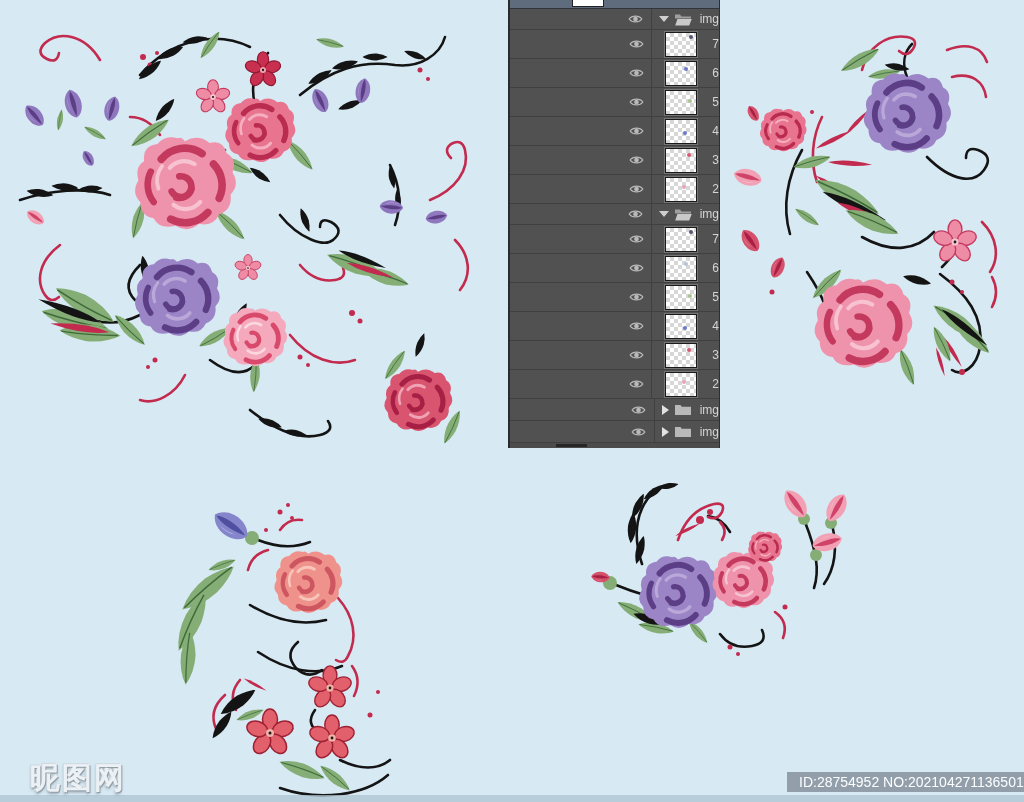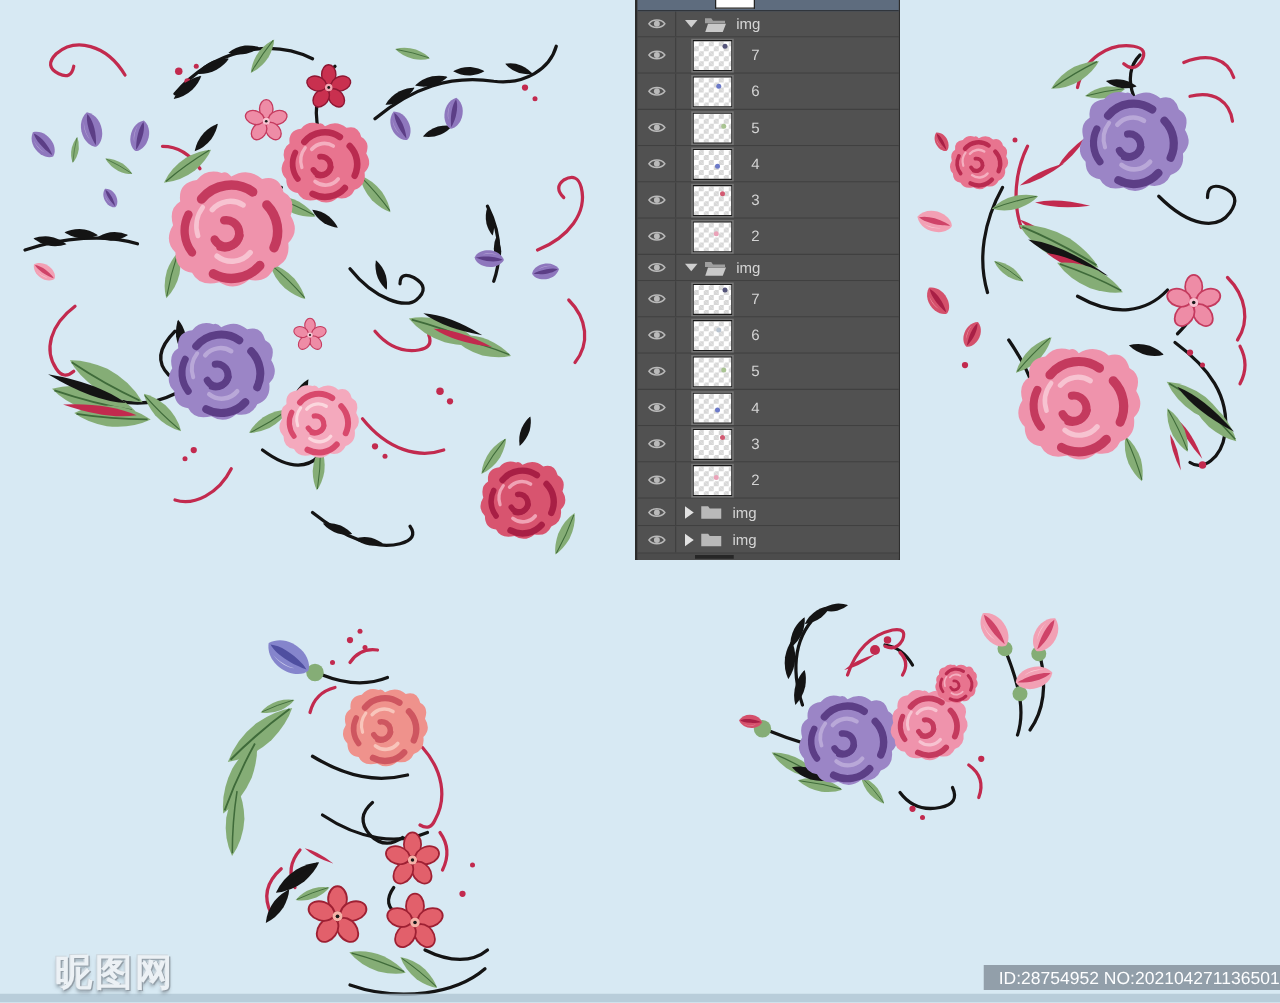--- a/index.html
+++ b/index.html
@@ -10,42 +10,42 @@
 
   
   #layers-panel{position:absolute;left:508px;top:0;width:212px;height:448px;
     background:#515151;border-left:2px solid #2b2b2b;border-right:1px solid #2e2e2e;
     border-bottom:1px solid #2e2e2e;box-sizing:border-box;z-index:5;}
   .panel-partial-top{height:8px;background:#5e6c7e;border-bottom:1px solid #30353c;position:relative;}
   .panel-partial-top .thumb-sliver{position:absolute;left:62px;top:-1px;width:30px;height:7px;
     background:#fff;border:1px solid #222;border-top:none;}
   .panel-partial-bottom{height:5px;background:#4c4c4c;position:relative;}
   .panel-partial-bottom .bottom-sliver{position:absolute;left:46px;top:1px;width:31px;height:3px;background:#262626;}
-  .row{display:flex;align-items:center;border-bottom:1px solid #404040;background:#515151;box-sizing:border-box;}
+  .row{display:flex;align-items:center;border-bottom:1px solid #404040;background:#515151;box-sizing:border-box;justify-content:flex-end;}
   .group-row{height:21px;}
   .group-row.collapsed{height:22px;}
   .layer-row{height:29px;}
   .eye-cell{width:30px;align-self:stretch;display:flex;align-items:center;justify-content:center;
     border-right:1px solid #404040;flex:none;cursor:pointer;}
   .tri{width:0;height:0;margin-left:7px;flex:none;}
   .tri.exp{border-left:5px solid transparent;border-right:5px solid transparent;border-top:6px solid #cfcfcf;}
   .tri.col{border-top:5px solid transparent;border-bottom:5px solid transparent;border-left:7px solid #e2e2e2;}
   .folder{margin-left:5px;flex:none;display:flex;}
   .glabel{margin-left:8px;font-size:12px;color:#d4d4d4;}
   .thumb{width:30px;height:23px;margin-left:13px;position:relative;flex:none;
     border:1px solid #1a1a1a;box-shadow:0 0 0 1px #757575;background-color:#fff;
     background-image:linear-gradient(45deg,#d7d7d7 25%,transparent 25%,transparent 75%,#d7d7d7 75%),
                      linear-gradient(45deg,#d7d7d7 25%,transparent 25%,transparent 75%,#d7d7d7 75%);
     background-size:8px 8px;background-position:0 0,4px 4px;}
   .speck{position:absolute;width:4px;height:4px;border-radius:50%;}
   .lnum{margin-left:15px;font-size:12px;color:#d4d4d4;}
 
   
   #bottom-strip{position:absolute;left:0;right:0;bottom:0;height:7px;background:#aec3d2;opacity:.75;}
-  #site-watermark{position:absolute;left:44px;top:758px;display:flex;align-items:flex-start;gap:10px;z-index:6;}
+  #site-watermark{position:absolute;left:30px;top:758px;display:flex;align-items:flex-start;gap:10px;z-index:6;}
   #site-name{font-size:30px;font-weight:bold;letter-spacing:2px;color:#ecf1f5;
     text-shadow:1px 1px 0 #939ea7,-1px -1px 0 #cdd7de,0 2px 3px rgba(90,100,110,.55);}
   #site-url{font-size:25px;font-weight:bold;color:#e4ebf1;
     text-shadow:1px 1px 0 #939ea7,0 2px 3px rgba(90,100,110,.5);}
   #id-badge{position:absolute;left:787px;top:772px;height:20px;line-height:20px;padding:0 12px;
     background:rgba(134,146,156,.85);color:#fdfeff;font-size:14px;white-space:nowrap;z-index:6;}
 </style>
 </head>
 <body>
 

